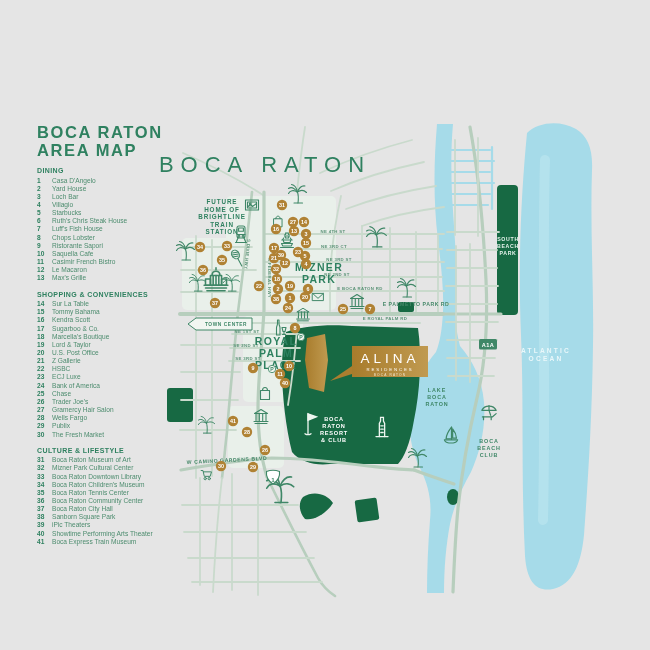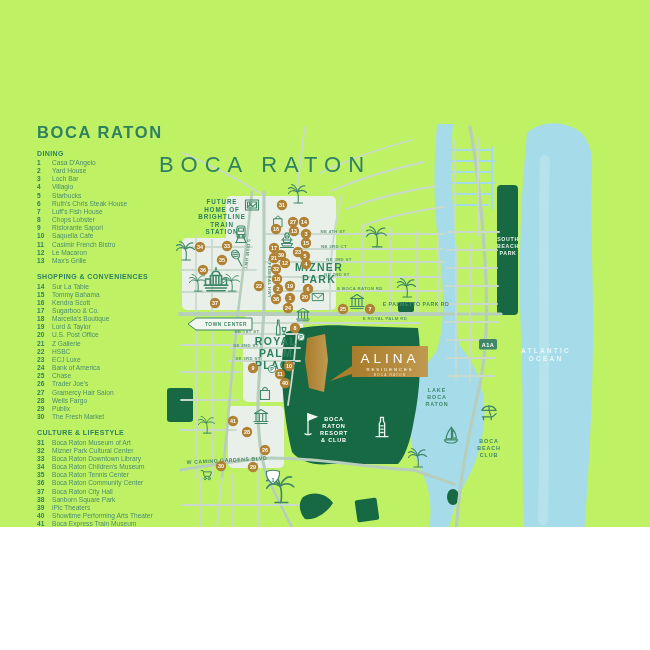--- a/index.html
+++ b/index.html
@@ -1,17 +1,17 @@
 <!DOCTYPE html>
 <html><head>
 <meta charset="utf-8">
 <style>
   html,body{margin:0;padding:0;background:#fff;}
   body{width:650px;height:650px;font-family:"Liberation Sans",sans-serif;}
-  .stage{position:relative;width:650px;height:527px;background:#bef264;overflow:hidden;}
+  .stage{position:relative;width:650px;height:650px;background:#e5e5e5;overflow:hidden;}
   .legend{position:absolute;left:37px;top:124px;width:152px;}
   .lg-title{font-size:16.5px;font-weight:700;letter-spacing:1.6px;line-height:17.5px;color:#2f8160;}
   .lg-sec{margin-top:8px;}
   .lg-head{font-size:7px;font-weight:700;letter-spacing:.4px;color:#2f8160;margin-bottom:2.5px;}
   .lg-row{display:flex;line-height:8.15px;}
   .lg-num{width:15px;flex:0 0 15px;font-size:6.6px;font-weight:700;color:#2f8160;}
   .lg-lbl{font-size:6.6px;color:#4c8c6e;white-space:nowrap;}
   svg.map{position:absolute;left:0;top:0;}
   .map-title{font-size:22px;letter-spacing:7px;fill:#2f8160;font-weight:500;text-anchor:middle;}
   .st-lbl{font-size:4.3px;font-weight:700;fill:#5b9377;letter-spacing:.35px;text-anchor:middle;}
@@ -41,20 +41,21 @@
   .sh-us-t{font-size:6.2px;font-weight:700;fill:#3f8767;text-anchor:middle;}
 </style>
 </head>
 <body>
 
 <div class="stage">
 
   <aside class="legend">
     <div class="lg-title">
       <div>BOCA RATON</div>
+      <div>AREA MAP</div>
     </div>
     <div id="legend-sections">
         <div class="lg-sec">
           <div class="lg-head">DINING</div>
           <div class="lg-row">
             <span class="lg-num">1</span>
             <span class="lg-lbl">Casa D'Angelo</span>
           </div>
           <div class="lg-row">
             <span class="lg-num">2</span>

